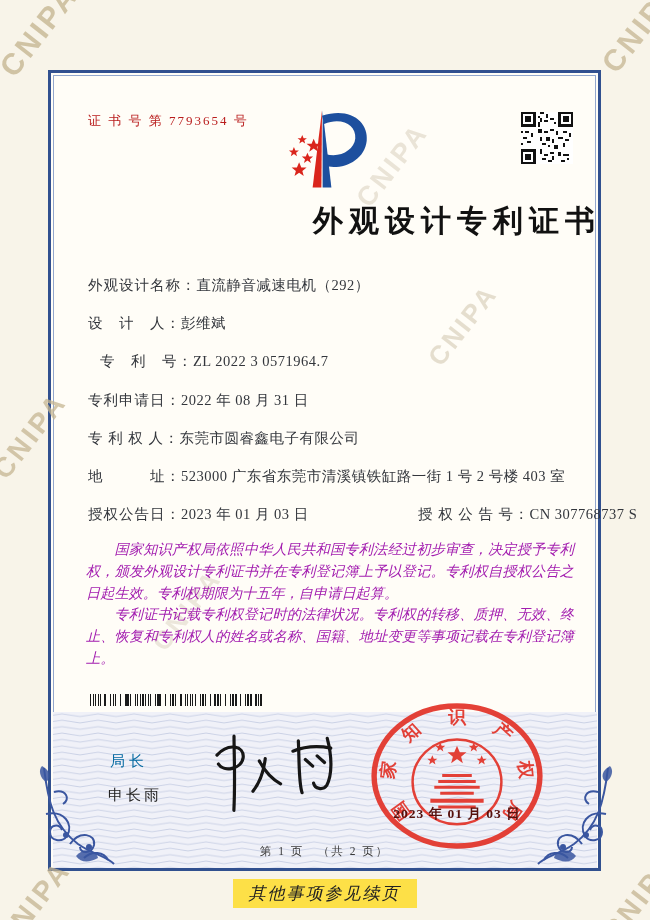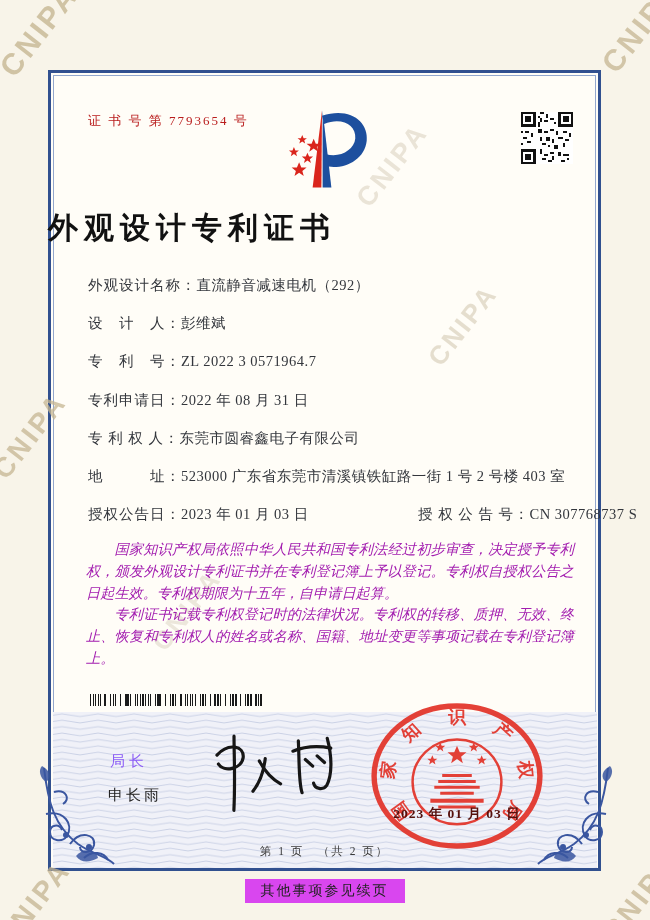--- a/index.html
+++ b/index.html
@@ -11,47 +11,47 @@
   
   .frame{position:absolute;left:48px;top:70px;width:553px;height:801px;z-index:1;
          background:#fffdf7;border:3px solid #31508f;box-sizing:border-box;}
   .frame-inner{position:absolute;inset:2px;border:1px solid #93a7cd;}
   .waves{position:absolute;left:53px;top:712px;width:544px;height:156px;z-index:2;}
   
   .cert-no{position:absolute;left:88px;top:112px;z-index:4;font-size:13px;
            letter-spacing:2px;color:#b91c1c;}
   .logo{position:absolute;left:270px;top:104px;z-index:4;}
   .qr{position:absolute;left:521px;top:112px;z-index:4;}
-  .title{position:absolute;left:48px;top:208px;width:553px;z-index:4;text-align:left;
+  .title{position:absolute;left:48px;top:201px;width:553px;z-index:4;text-align:right;
          font-size:30px;font-weight:bold;letter-spacing:6px;color:#111;}
   .frow{position:absolute;left:88px;z-index:4;font-size:14.5px;color:#33363c;white-space:nowrap;}
   .flabel{letter-spacing:1px;}
   .fvalue{letter-spacing:0.5px;}
   .grant-no{position:absolute;left:330px;top:0;}
   .legal{position:absolute;left:86px;top:539px;width:488px;z-index:4;font-size:14.2px;
          line-height:21.8px;color:#a21caf;text-align:justify;font-style:italic;}
   .legal p{margin:0;text-indent:2em;}
   .barcode{position:absolute;left:90px;top:694px;width:172px;height:12px;z-index:5;
      background-image:
        repeating-linear-gradient(90deg,#1a1a1a 0 1.5px,transparent 1.5px 5px),
        repeating-linear-gradient(90deg,#1a1a1a 0 1px,transparent 1px 7.5px),
        repeating-linear-gradient(90deg,transparent 0 3px,#1a1a1a 3px 4.5px,transparent 4.5px 11px);}
   .signer-title{position:absolute;left:110px;top:752px;z-index:5;font-size:15px;
-                letter-spacing:4px;color:#8b5cf6;font-family:"Liberation Sans","DejaVu Sans",sans-serif;}
+                letter-spacing:4px;color:#0369a1;font-family:"Liberation Sans","DejaVu Sans",sans-serif;}
   .signer-name{position:absolute;left:108px;top:786px;z-index:5;font-size:15px;
                letter-spacing:3px;color:#222;font-family:"Liberation Sans","DejaVu Sans",sans-serif;text-align:center;}
   .sig{position:absolute;left:202px;top:728px;z-index:5;transform:rotate(-3deg);}
   .seal{position:absolute;left:368px;top:701px;z-index:5;}
   .seal-date{position:absolute;left:368px;top:805px;width:178px;z-index:6;text-align:center;
              font-size:13.5px;font-weight:bold;color:#55100c;letter-spacing:1px;}
   .page-info{position:absolute;left:48px;top:844px;width:553px;z-index:5;text-align:center;
              font-size:11.5px;letter-spacing:2px;color:#3a3a3a;}
   .note{position:absolute;left:48px;top:879px;width:553px;z-index:5;text-align:center;}
-  .note span{display:inline-block;background:#d946ef;padding:3px 16px;font-size:14px;
-             letter-spacing:2px;color:#222;}
+  .note span{display:inline-block;background:#fde047;padding:3px 16px;font-size:17px;
+             font-style:italic;letter-spacing:2px;color:#222;}
   .orn{position:absolute;z-index:6;}
   .orn-l{left:36px;top:764px;}
   .orn-r{left:534px;top:764px;transform:scaleX(-1);}
 </style>
 </head>
 <body>
 
 <div class="page">
 
   <span class="wm" style="left:-14px;top:14px;font-size:30px;color:rgba(198,182,146,0.8);">CNIPA</span>
@@ -120,21 +120,21 @@
   </svg>
 
   <div class="title">外观设计专利证书</div>
 
   <div class="frow" style="top:276px;">
     <span class="flabel">外观设计名称：</span><span class="fvalue">直流静音减速电机（292）</span>
   </div>
   <div class="frow" style="top:314px;">
     <span class="flabel">设　计　人：</span><span class="fvalue">彭维斌</span>
   </div>
-  <div class="frow" style="top:352px;">
+  <div class="frow" style="top:352px;margin-left:12px;">
     <span class="flabel">专　利　号：</span><span class="fvalue">ZL 2022 3 0571964.7</span>
   </div>
   <div class="frow" style="top:391px;">
     <span class="flabel">专利申请日：</span><span class="fvalue">2022 年 08 月 31 日</span>
   </div>
   <div class="frow" style="top:429px;">
     <span class="flabel">专 利 权 人：</span><span class="fvalue">东莞市圆睿鑫电子有限公司</span>
   </div>
   <div class="frow" style="top:467px;">
     <span class="flabel">地　　　址：</span><span class="fvalue">523000 广东省东莞市清溪镇铁缸路一街 1 号 2 号楼 403 室</span>

